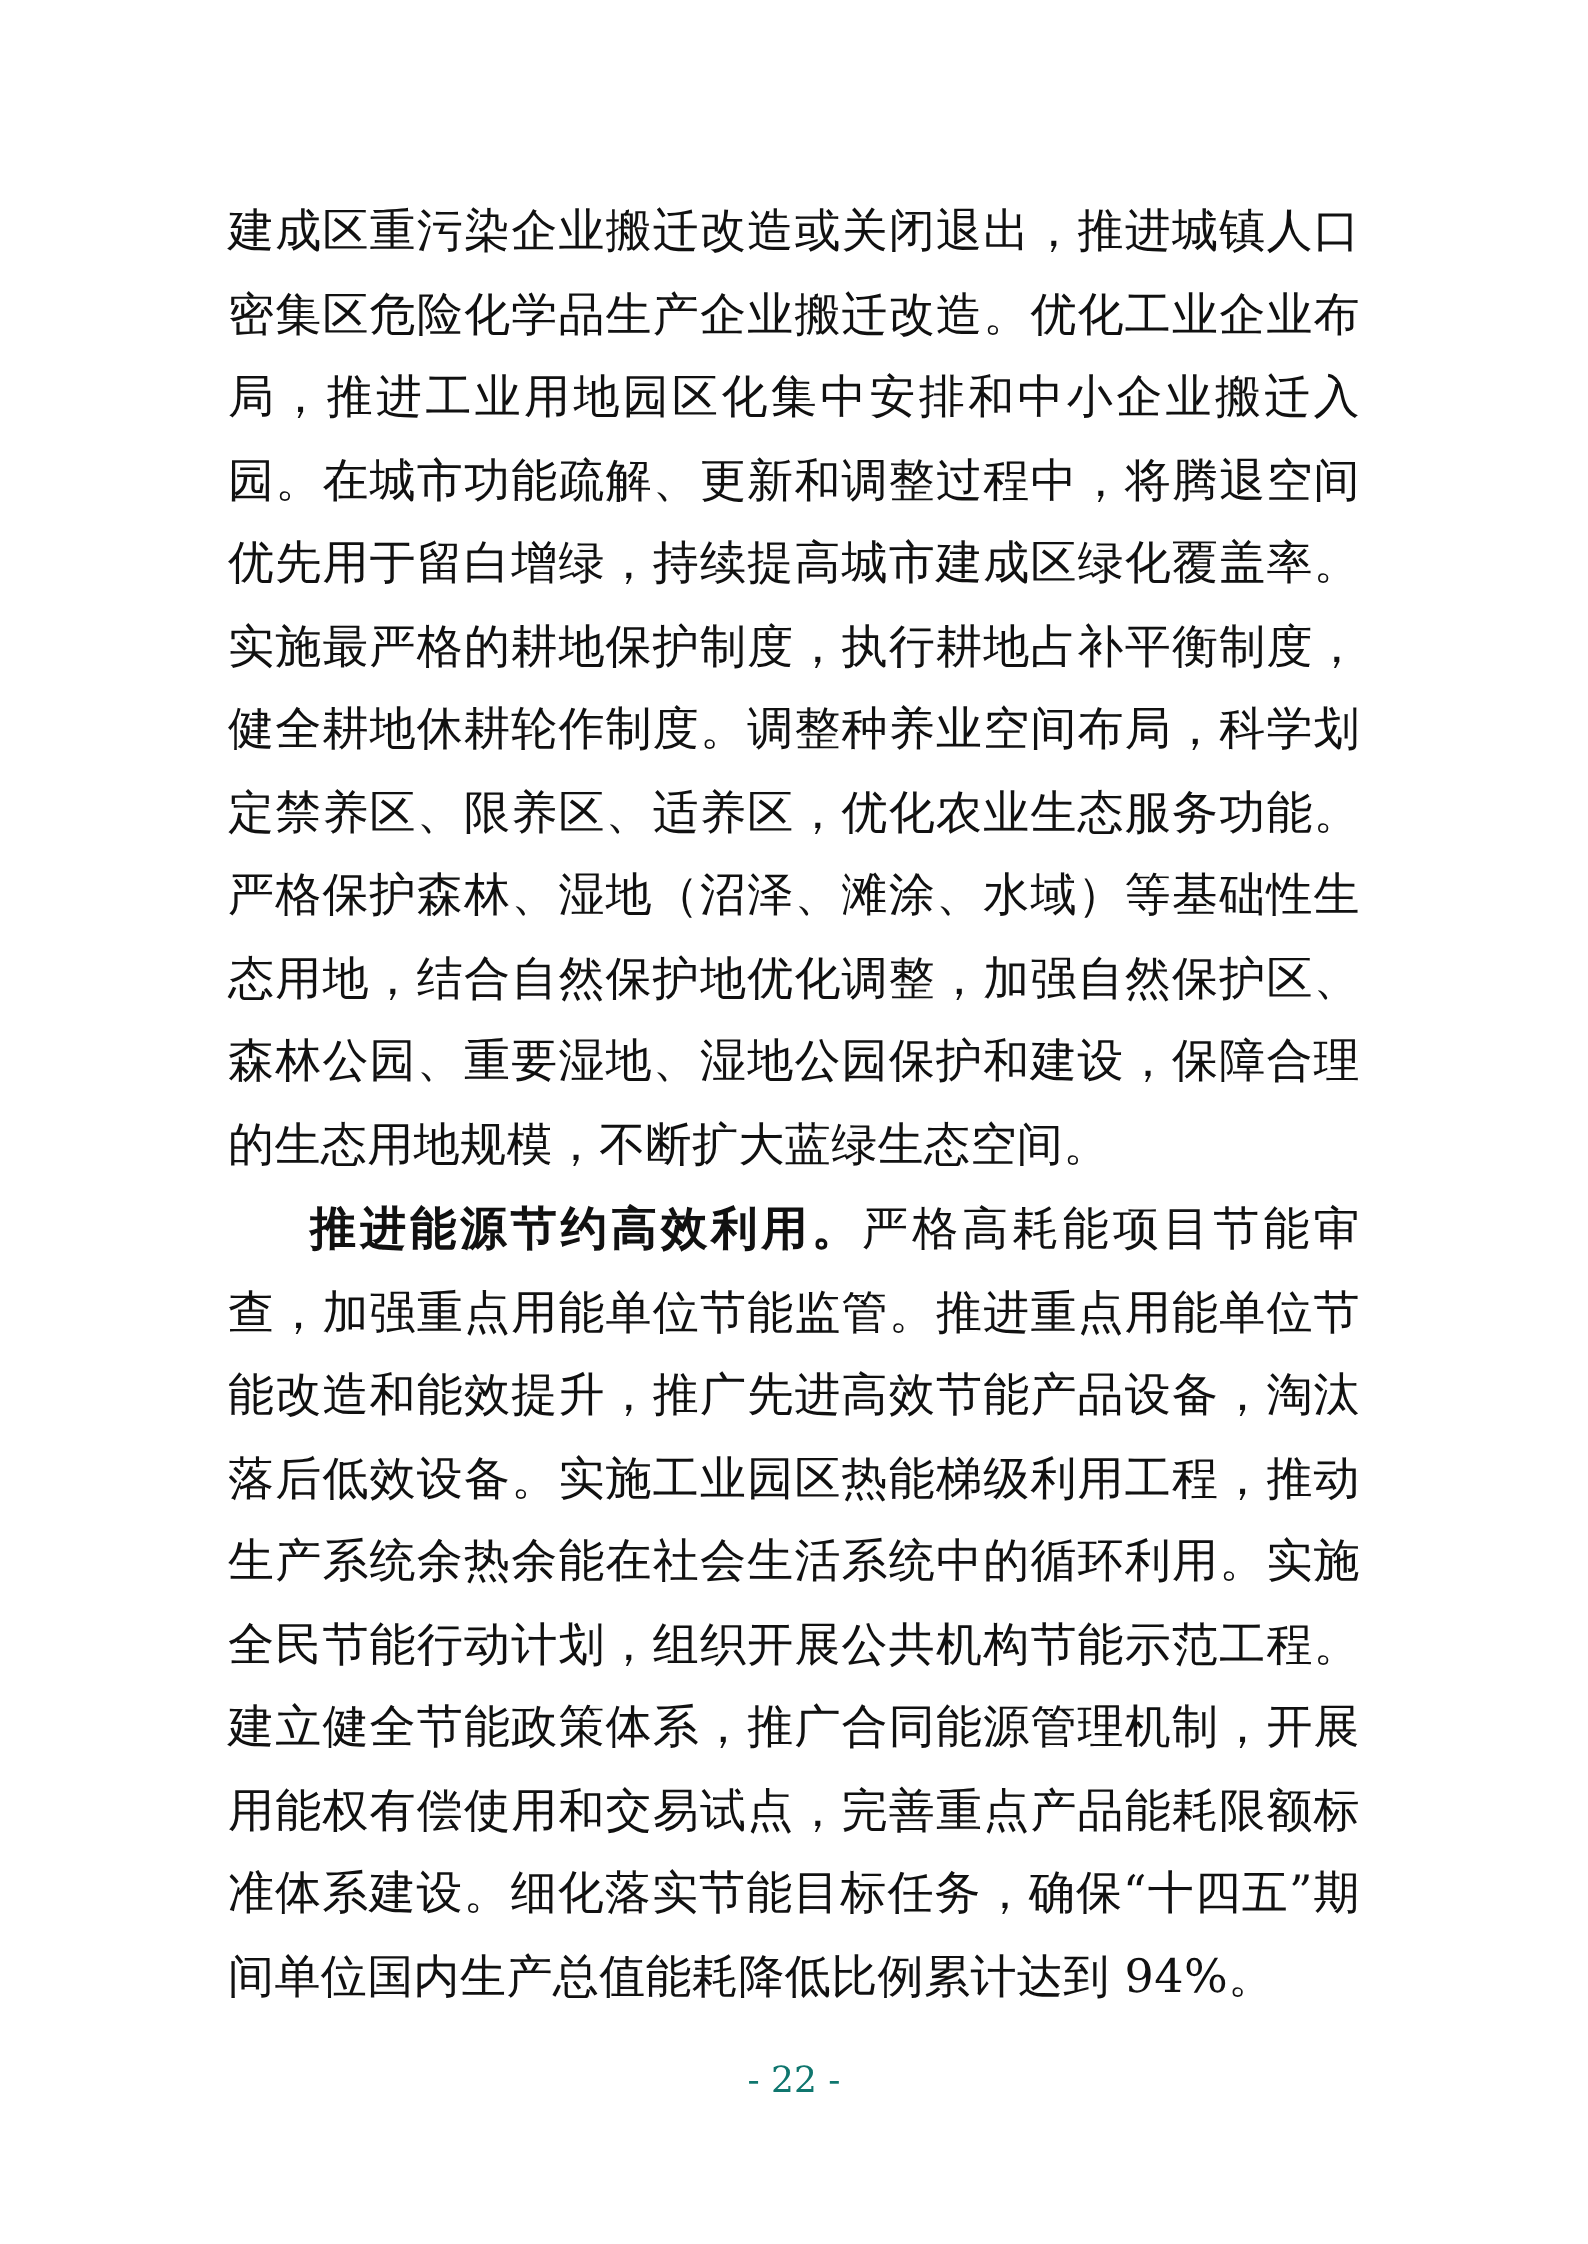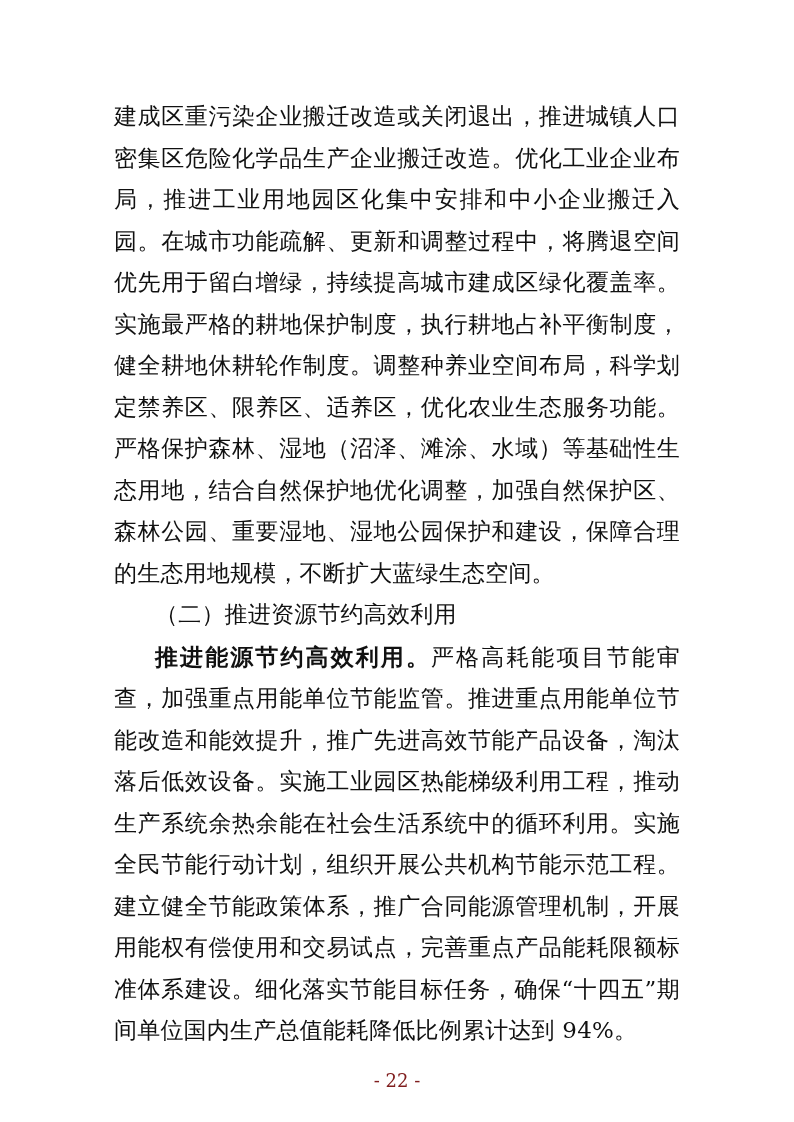--- a/index.html
+++ b/index.html
@@ -34,40 +34,37 @@
   p.indent {
     text-indent: 41px;
   }
   p .lead {
     font-weight: bold;
   }
   .pagenum {
     position: absolute;
     left: 0;
     right: 0;
-    top: 1070px;
+    top: 1030px;
     text-align: center;
     font-family: "DejaVu Serif", "Liberation Serif", serif;
     font-size: 18px;
-    color: #7f1d1d;
+    color: #0f766e;
   }
 </style>
 </head>
 <body>
 
 <div class="page">
   <div class="content">
 
     <p>
       <span>建成区重污染企业搬迁改造或关闭退出，推进城镇人口密集区危险化学品生产企业搬迁改造。优化工业企业布局，推进工业用地园区化集中安排和中小企业搬迁入园。在城市功能疏解、更新和调整过程中，将腾退空间优先用于留白增绿，持续提高城市建成区绿化覆盖率。实施最严格的耕地保护制度，执行耕地占补平衡制度，健全耕地休耕轮作制度。调整种养业空间布局，科学划定禁养区、限养区、适养区，优化农业生态服务功能。严格保护森林、湿地（沼泽、滩涂、水域）等基础性生态用地，结合自然保护地优化调整，加强自然保护区、森林公园、重要湿地、湿地公园保护和建设，保障合理的生态用地规模，不断扩大蓝绿生态空间。</span>
     </p>
 
-    <p class="indent">
-      <span>（二）推进资源节约高效利用</span>
-    </p>
 
     <p class="indent">
       <span class="lead">推进能源节约高效利用。</span><span>严格高耗能项目节能审查，加强重点用能单位节能监管。推进重点用能单位节能改造和能效提升，推广先进高效节能产品设备，淘汰落后低效设备。实施工业园区热能梯级利用工程，推动生产系统余热余能在社会生活系统中的循环利用。实施全民节能行动计划，组织开展公共机构节能示范工程。建立健全节能政策体系，推广合同能源管理机制，开展用能权有偿使用和交易试点，完善重点产品能耗限额标准体系建设。细化落实节能目标任务，确保“十四五”期间单位国内生产总值能耗降低比例累计达到 94%。</span>
     </p>
 
 
   </div>
 
   <div class="pagenum">- 22 -</div>
 </div>

